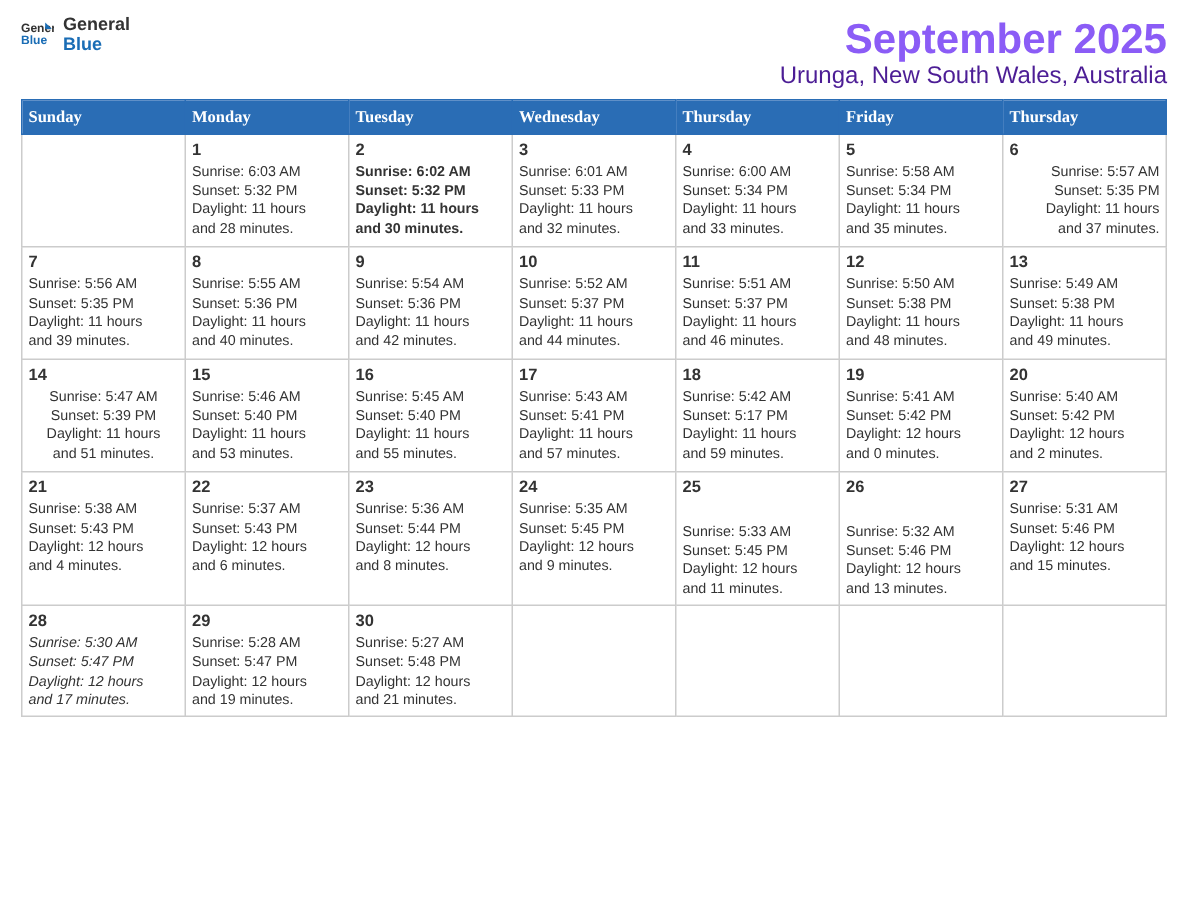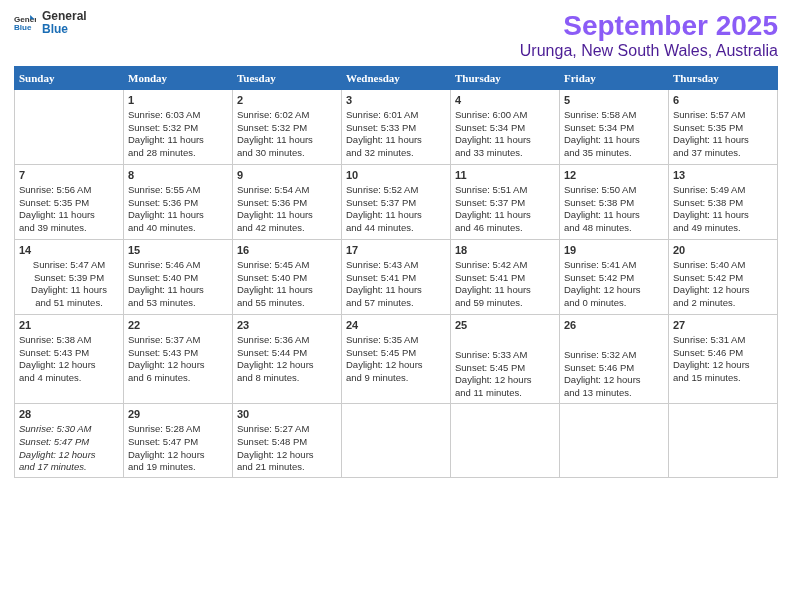--- a/index.html
+++ b/index.html
@@ -121,21 +121,21 @@
           <td class="empty-cell"></td>
           <td>
             <span class="day-num">1</span>
             <div class="day-info" style="white-space: pre-line;">Sunrise: 6:03 AM
 Sunset: 5:32 PM
 Daylight: 11 hours
 and 28 minutes.</div>
           </td>
           <td>
             <span class="day-num">2</span>
-            <div class="day-info" style="white-space: pre-line;">Sunrise: 6:02 AM
+            <div class="day-info" style="white-space: pre-line; font-weight: bold;">Sunrise: 6:02 AM
 Sunset: 5:32 PM
 Daylight: 11 hours
 and 30 minutes.</div>
           </td>
           <td>
             <span class="day-num">3</span>
             <div class="day-info" style="white-space: pre-line;">Sunrise: 6:01 AM
 Sunset: 5:33 PM
 Daylight: 11 hours
 and 32 minutes.</div>
@@ -149,21 +149,21 @@
           </td>
           <td>
             <span class="day-num">5</span>
             <div class="day-info" style="white-space: pre-line;">Sunrise: 5:58 AM
 Sunset: 5:34 PM
 Daylight: 11 hours
 and 35 minutes.</div>
           </td>
           <td>
             <span class="day-num">6</span>
-            <div class="day-info" style="white-space: pre-line;">Sunrise: 5:57 AM
+            <div class="day-info" style="white-space: pre-line; text-align: right;">Sunrise: 5:57 AM
 Sunset: 5:35 PM
 Daylight: 11 hours
 and 37 minutes.</div>
           </td>
         </tr>
         <tr>
           <td>
             <span class="day-num">7</span>
             <div class="day-info" style="white-space: pre-line;">Sunrise: 5:56 AM
 Sunset: 5:35 PM
@@ -238,21 +238,21 @@
           <td>
             <span class="day-num">17</span>
             <div class="day-info" style="white-space: pre-line;">Sunrise: 5:43 AM
 Sunset: 5:41 PM
 Daylight: 11 hours
 and 57 minutes.</div>
           </td>
           <td>
             <span class="day-num">18</span>
             <div class="day-info" style="white-space: pre-line;">Sunrise: 5:42 AM
-Sunset: 5:41 PM
+Sunset: 5:17 PM
 Daylight: 11 hours
 and 59 minutes.</div>
           </td>
           <td>
             <span class="day-num">19</span>
             <div class="day-info" style="white-space: pre-line;">Sunrise: 5:41 AM
 Sunset: 5:42 PM
 Daylight: 12 hours
 and 0 minutes.</div>
           </td>

